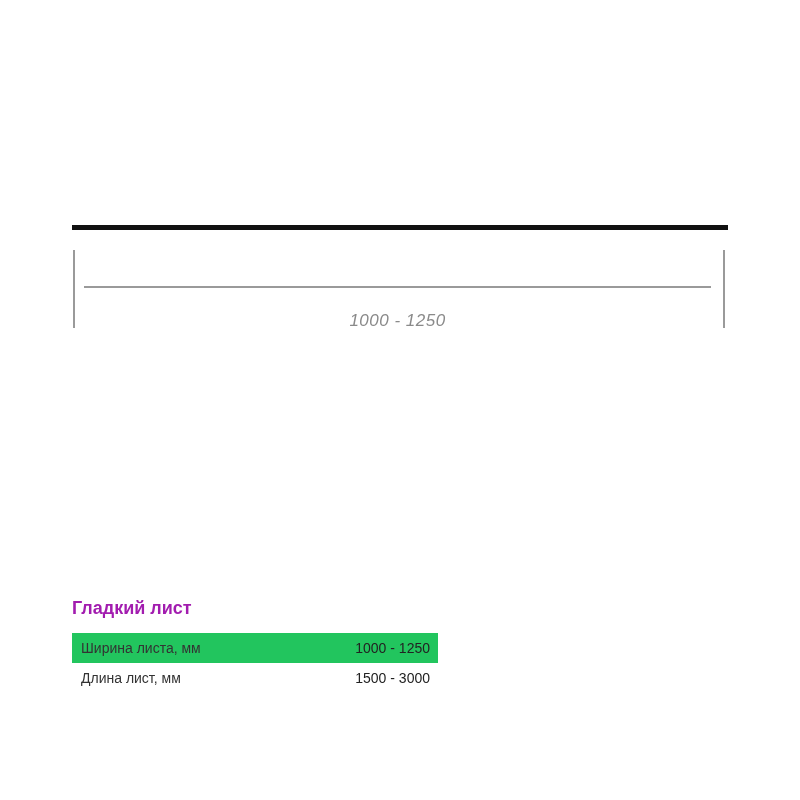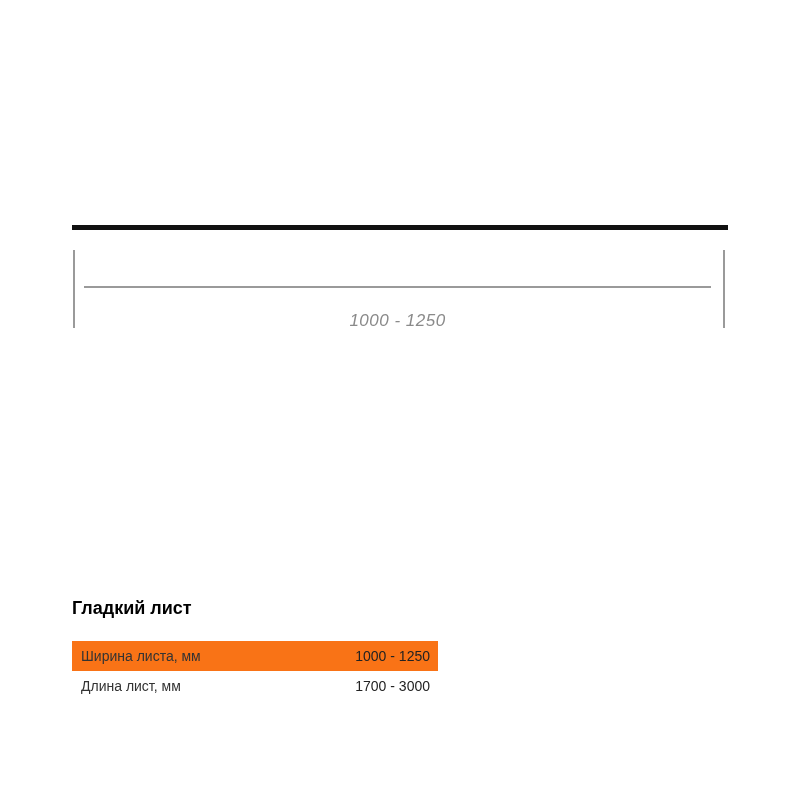--- a/index.html
+++ b/index.html
@@ -46,30 +46,30 @@
 
   
   .specs {
     position: absolute;
     left: 72px; top: 597px;
     width: 366px;
   }
   .specs-title {
     font-size: 18px;
     font-weight: bold;
-    color: #000000;
+    color: #a21caf;
     line-height: 22px;
-    margin-bottom: 22px;
+    margin-bottom: 14px;
   }
   .specs-table {
     width: 366px;
     border-collapse: collapse;
   }
   .specs-table tr { height: 30px; }
-  .specs-table tr.striped { background: #f97316; }
+  .specs-table tr.striped { background: #22c55e; }
   .specs-table td {
     font-size: 14px;
     color: #333333;
     vertical-align: middle;
     white-space: nowrap;
   }
   .specs-table td.spec-label { padding-left: 9px; text-align: left; }
   .specs-table td.spec-value { padding-right: 8px; text-align: right; color: #222222; }
 </style>
 </head>
@@ -86,19 +86,19 @@
   <div class="specs">
     <div class="specs-title">Гладкий лист</div>
     <table class="specs-table">
       <tbody>
         <tr class="striped">
           <td class="spec-label">Ширина листа, мм</td>
           <td class="spec-value">1000 - 1250</td>
         </tr>
         <tr>
           <td class="spec-label">Длина лист, мм</td>
-          <td class="spec-value">1700 - 3000</td>
+          <td class="spec-value">1500 - 3000</td>
         </tr>
       </tbody>
     </table>
   </div>
 
 </div>
 
 </body></html>

